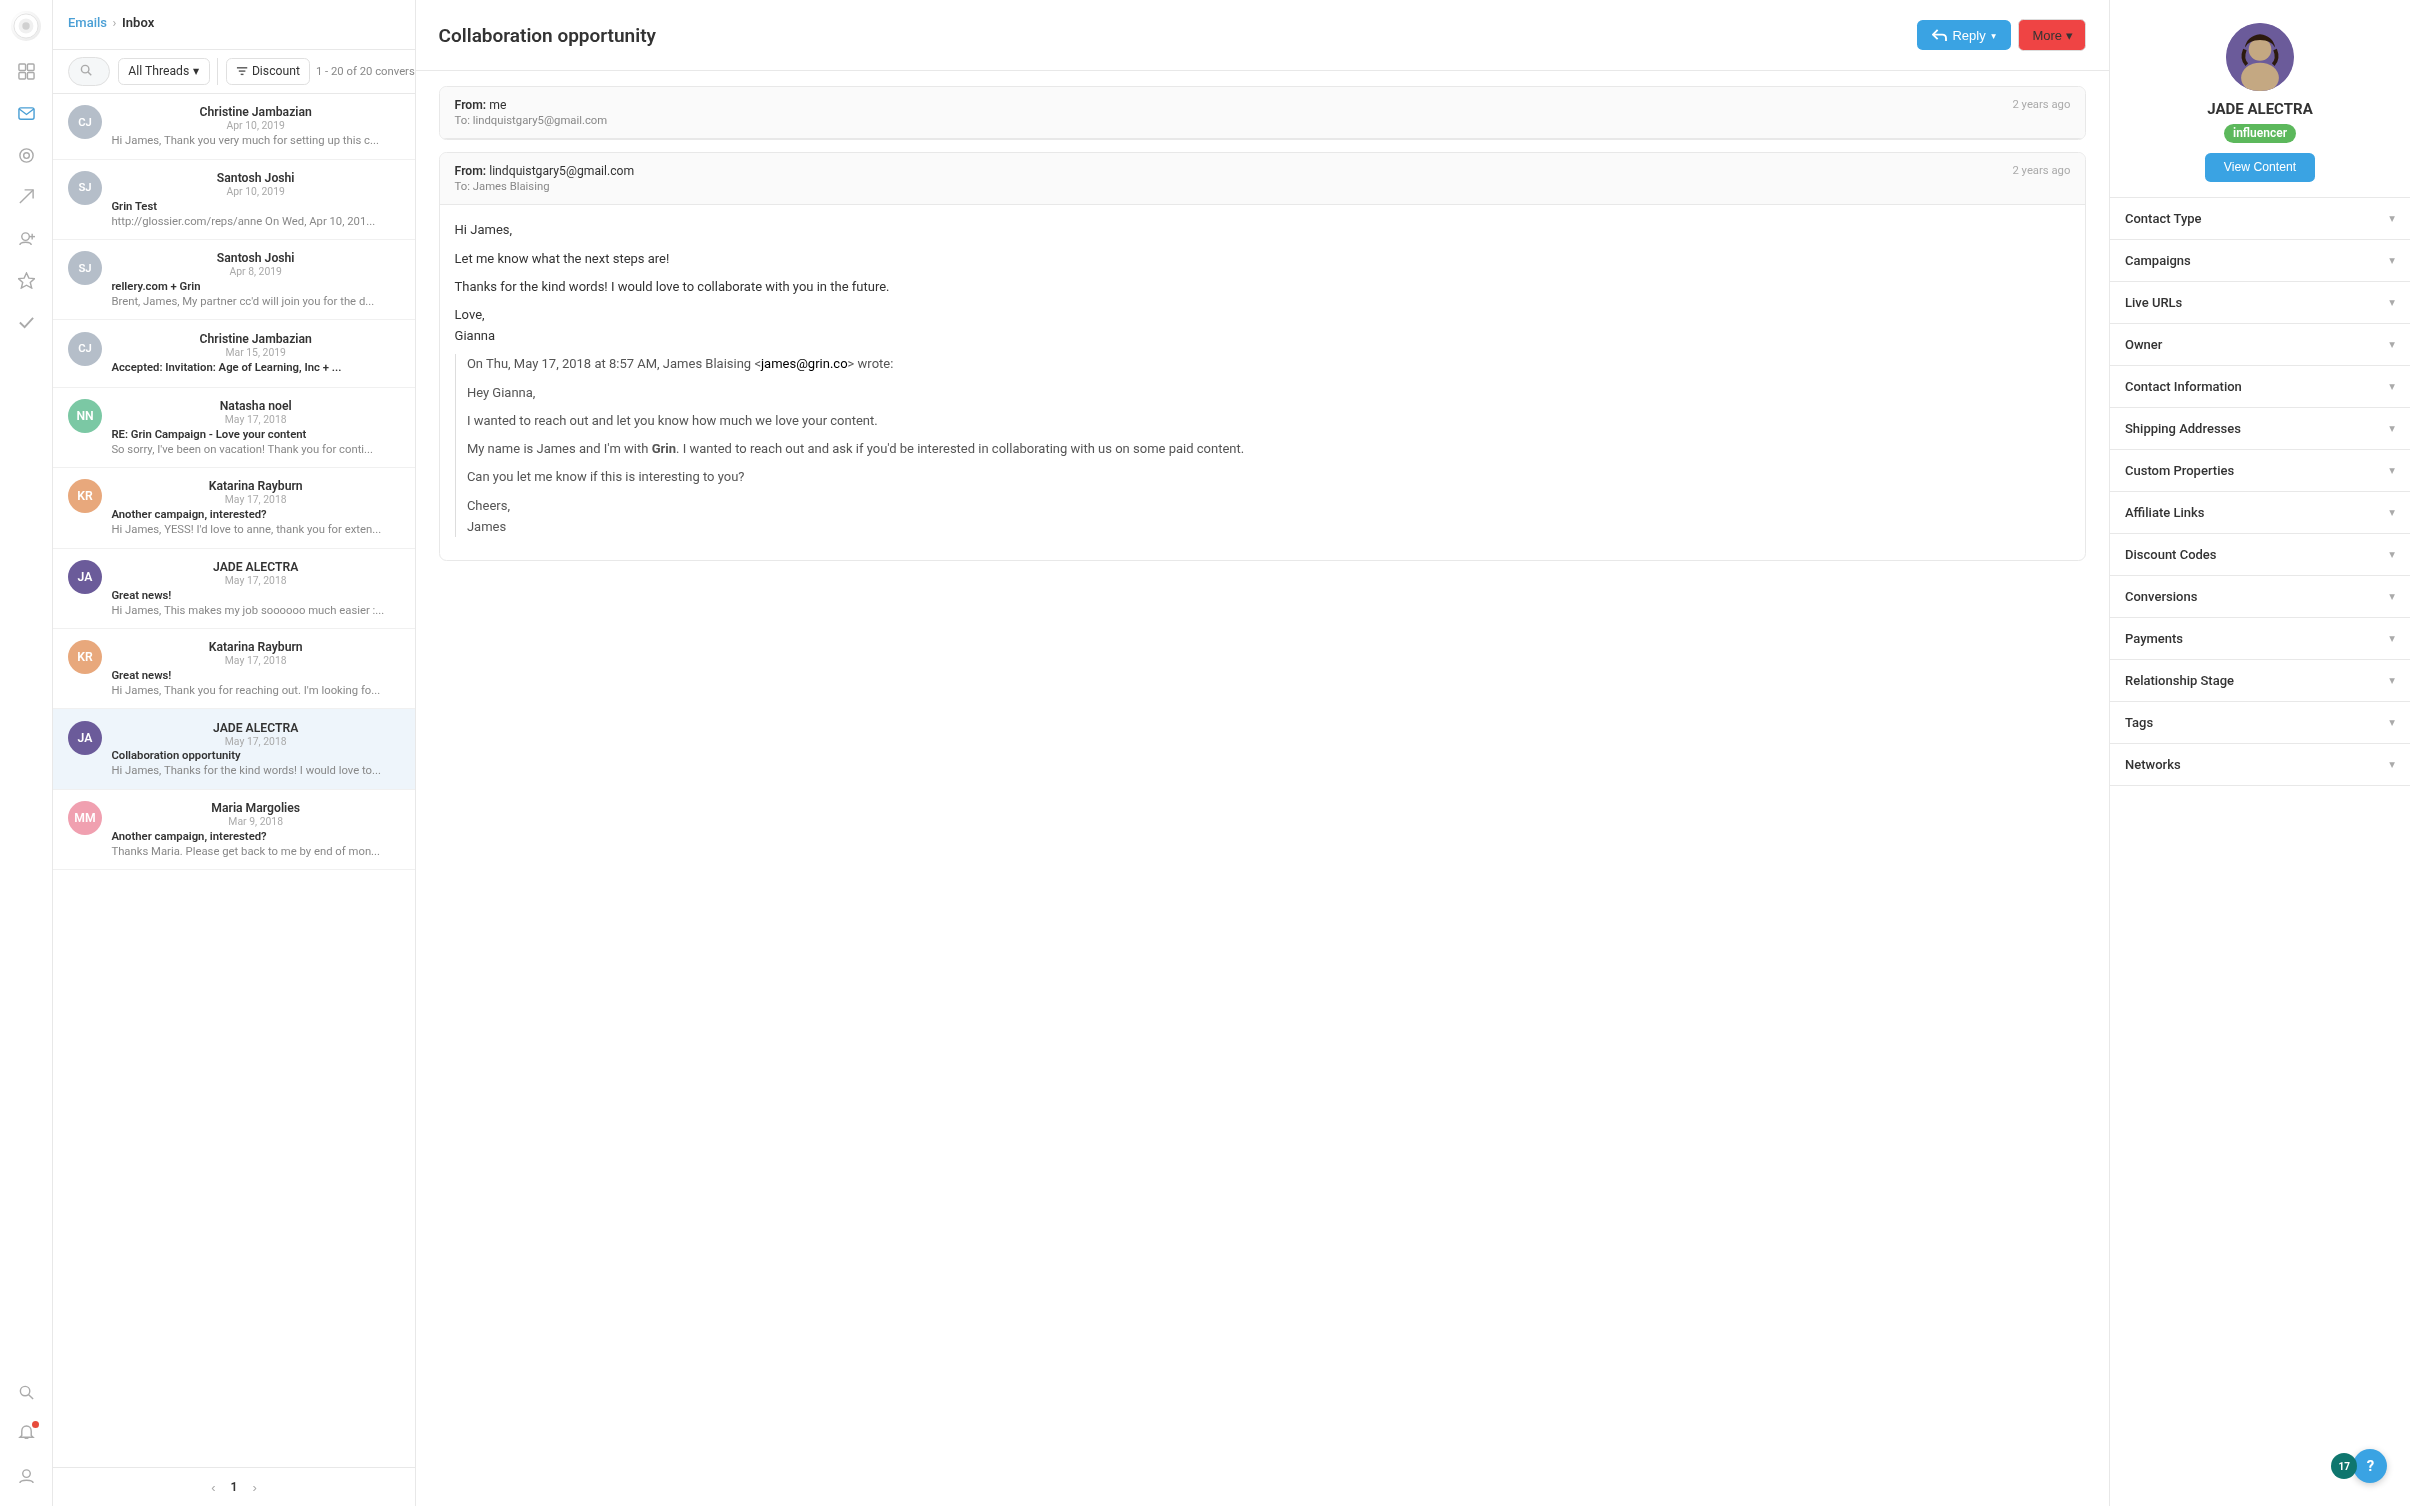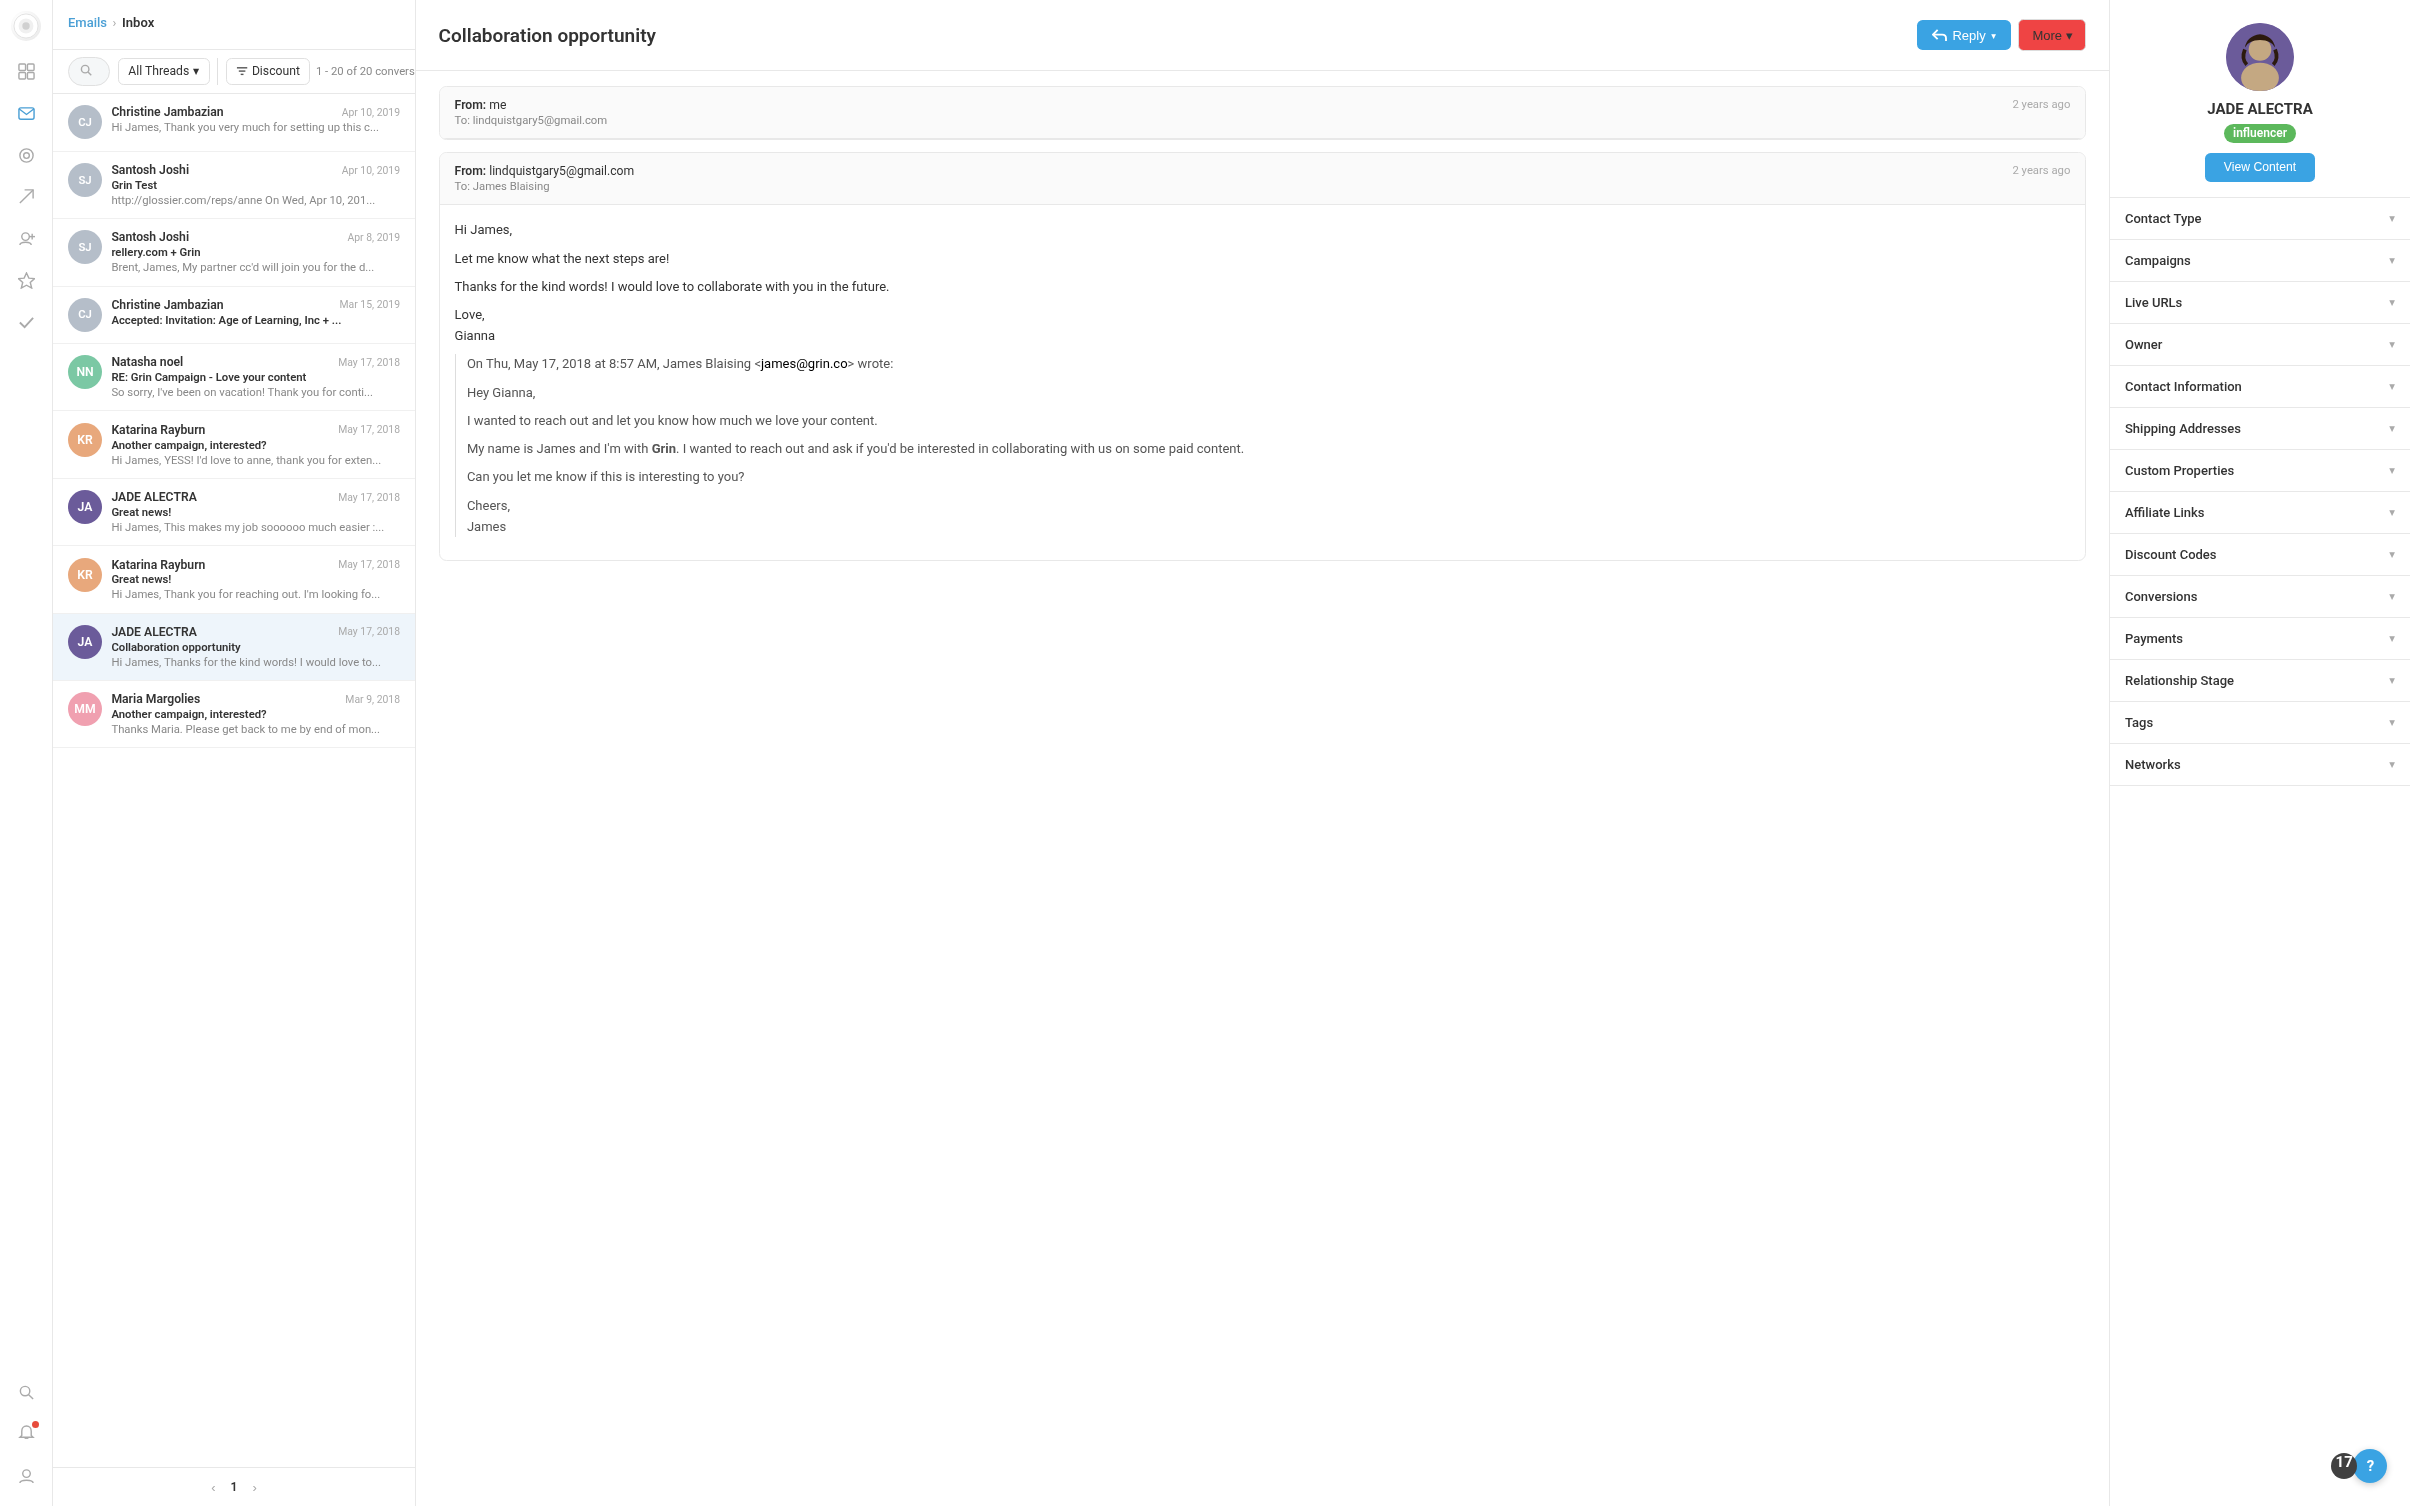--- a/index.html
+++ b/index.html
@@ -115,21 +115,21 @@
       background: #ddd;
       flex-shrink: 0;
       display: flex; align-items: center; justify-content: center;
       font-size: 12.2px; color: #666; font-weight: 600; text-align: center;
     }
     .avatar.jade { background: #6b5b9a; color: #fff; }
     .avatar.katarina { background: #e8a87c; color: #fff; }
     .avatar.natasha { background: #7bc8a4; color: #fff; }
     .avatar.maria { background: #f0a0b0; color: #fff; }
     .email-content { flex: 1; min-width: 0; }
-    .email-header-row { display: flex; justify-content: space-between; align-items: center; margin-bottom: 1.9px; }
+    .email-header-row { display: flex; justify-content: space-between; align-items: center; margin-bottom: 1.9px; flex-direction: column; }
     .email-sender { font-weight: 600; font-size: 12.2px; color: #333; }
     .email-date { font-size: 10.4px; color: #aaa; }
     .email-subject { font-weight: 600; font-size: 11.3px; color: #333; margin-bottom: 1.9px; white-space: nowrap; overflow: hidden; text-overflow: ellipsis; }
     .email-preview { font-size: 11.3px; color: #888; white-space: nowrap; overflow: hidden; text-overflow: ellipsis; }
 
     .pagination {
       display: flex; align-items: center; justify-content: center; gap: 15px;
       padding: 11.3px;
       border-top: 0.9px solid #e8e8e8;
     }
@@ -704,21 +704,21 @@
   </div>
 
   <div class="accordion-section">
     <div class="accordion-header">
       <span>Networks</span>
       <span class="accordion-chevron">▾</span>
     </div>
   </div>
 
   <div style="position:fixed; bottom:22.6px; right:22.6px; display:flex; align-items:center; gap:0;">
-    <div style="background:#404040; color:#fff; border-radius:50%; width:26px; height:26px; display:flex; justify-content:center; font-size:15px; font-weight:700; z-index:2;">
+    <div style="background:#0f766e; color:#fff; border-radius:50%; width:26px; height:26px; display:flex; align-items:center; justify-content:center; font-size:10px; font-weight:700; z-index:2;">
       <span>17</span>
     </div>
     <div style="background:#3aa3e3; color:#fff; border-radius:50%; width:34px; height:34px; display:flex; align-items:center; justify-content:center; font-size:15px; font-weight:700; margin-left:-3.8px; box-shadow: 0 1.9px 7.5px rgba(0,0,0,0.2);">
       <span>?</span>
     </div>
   </div>
 
 </div>
 
 

